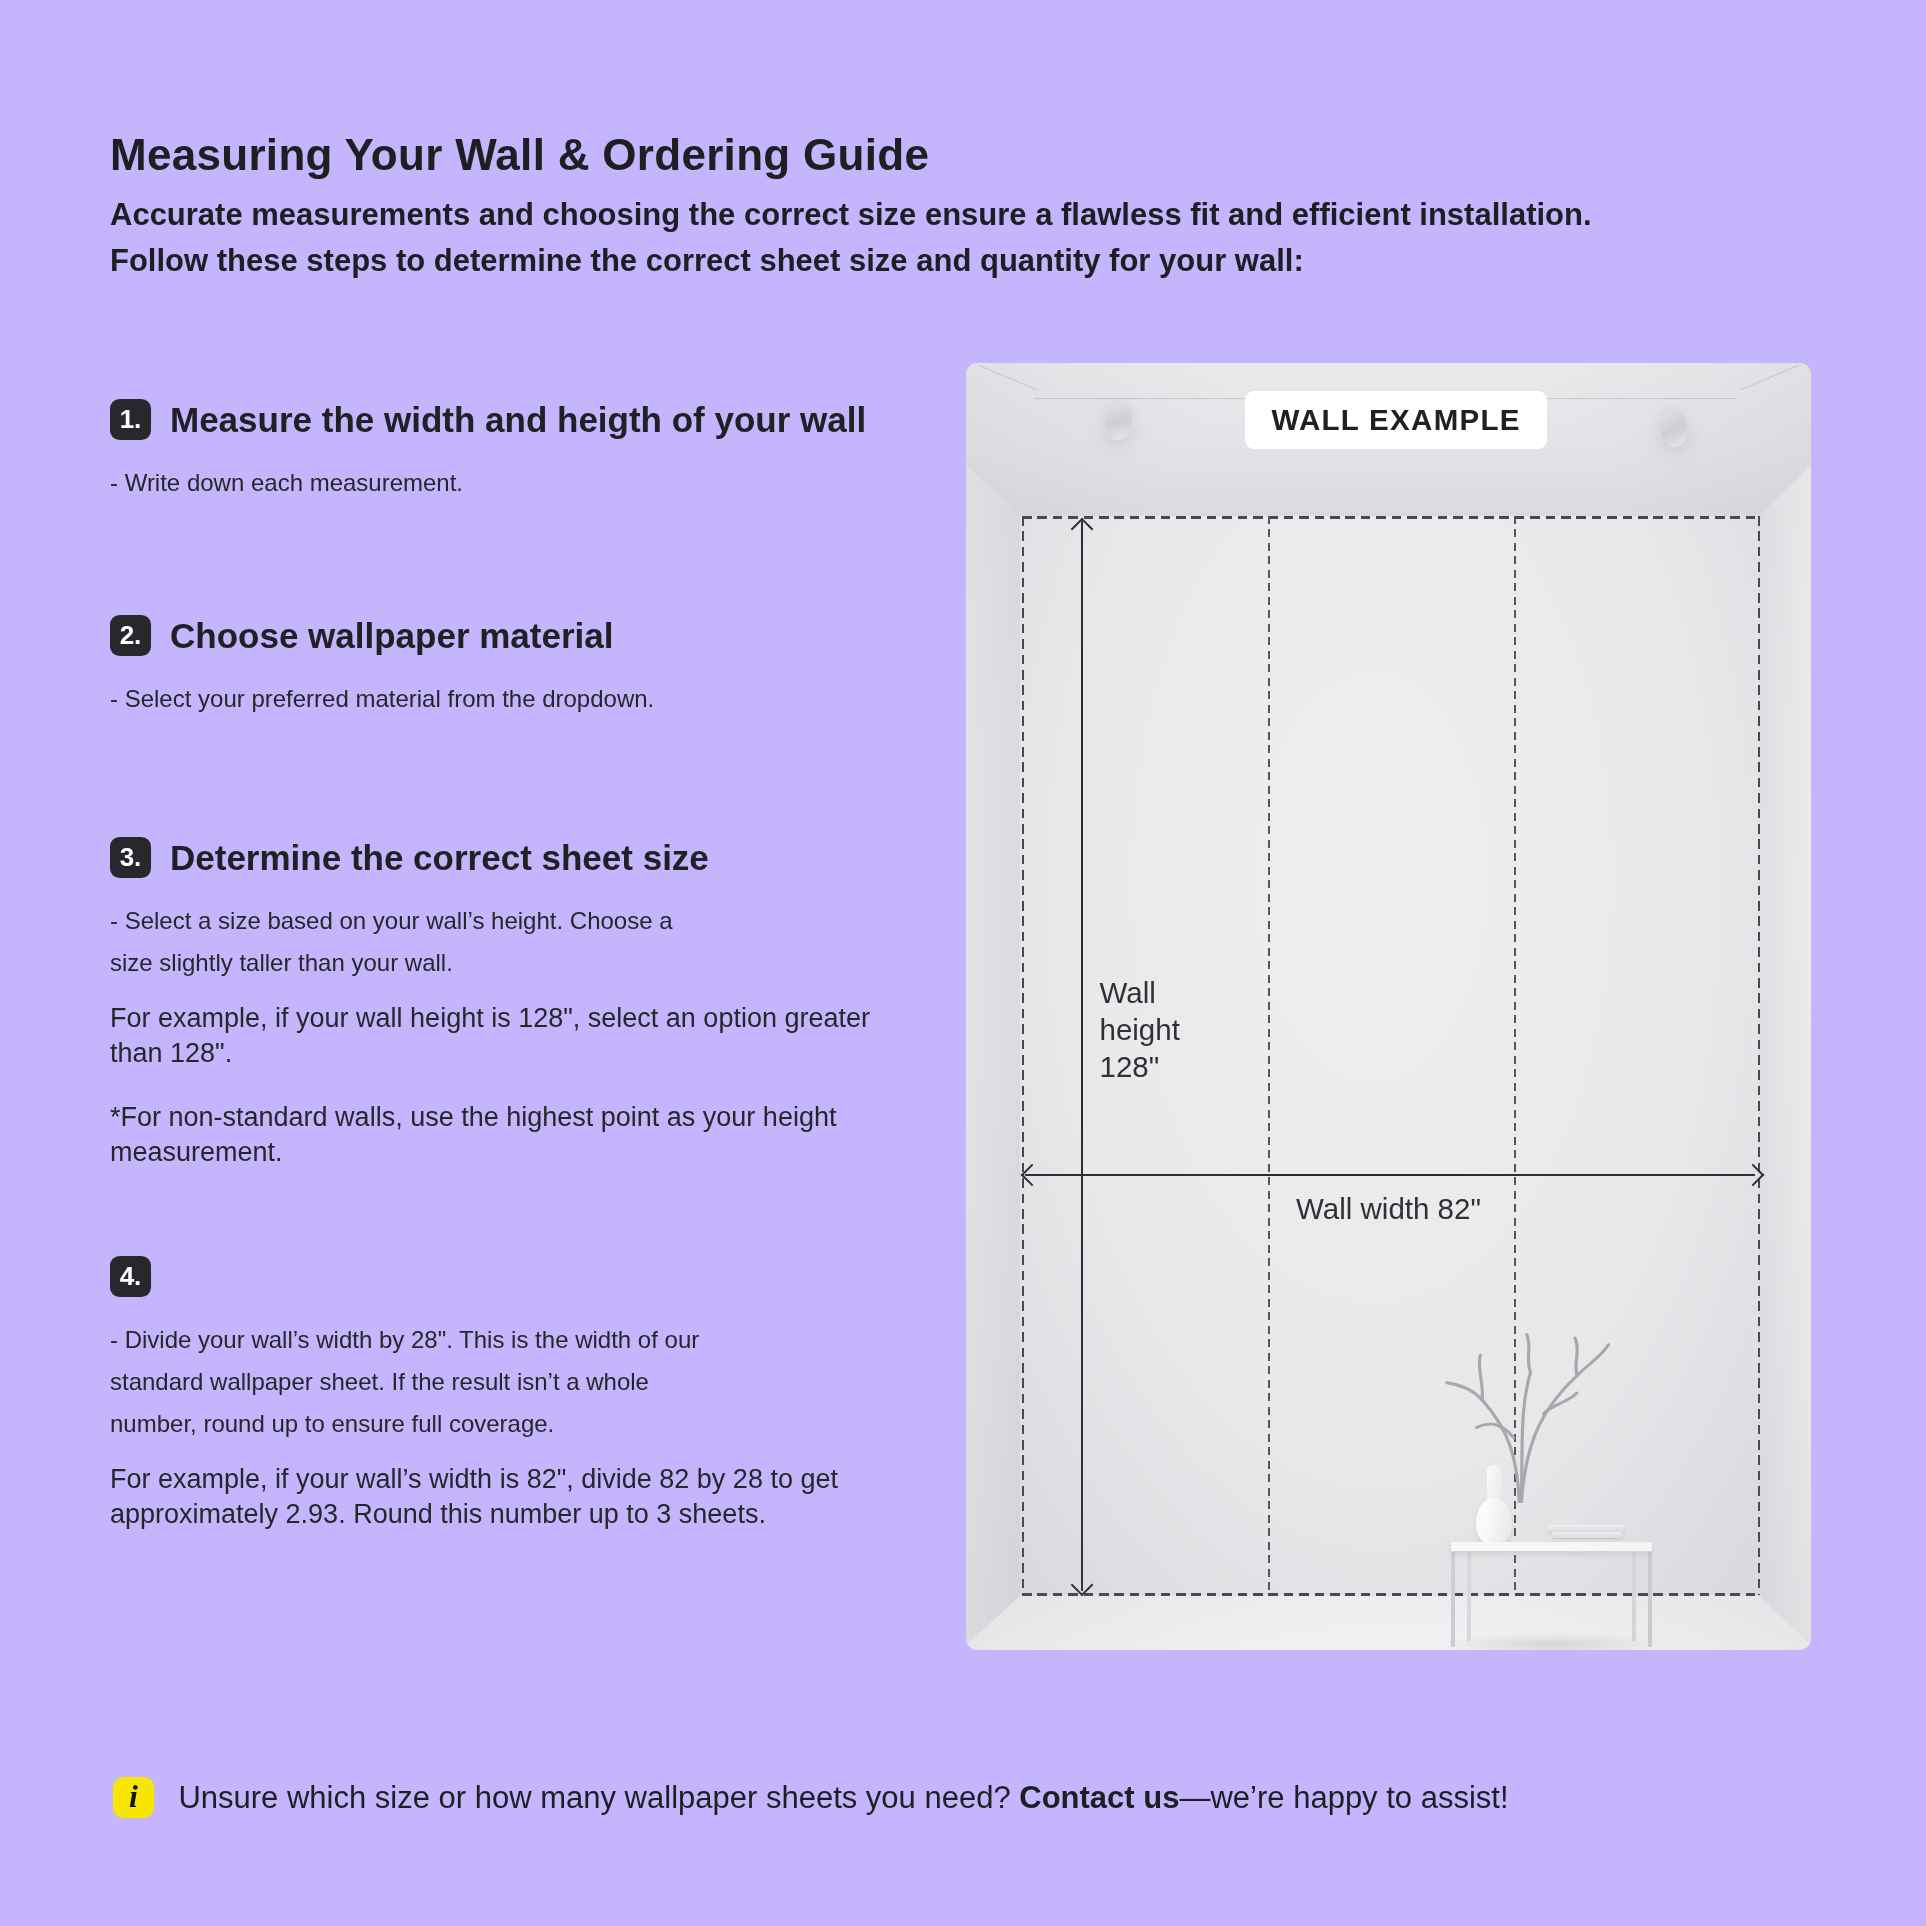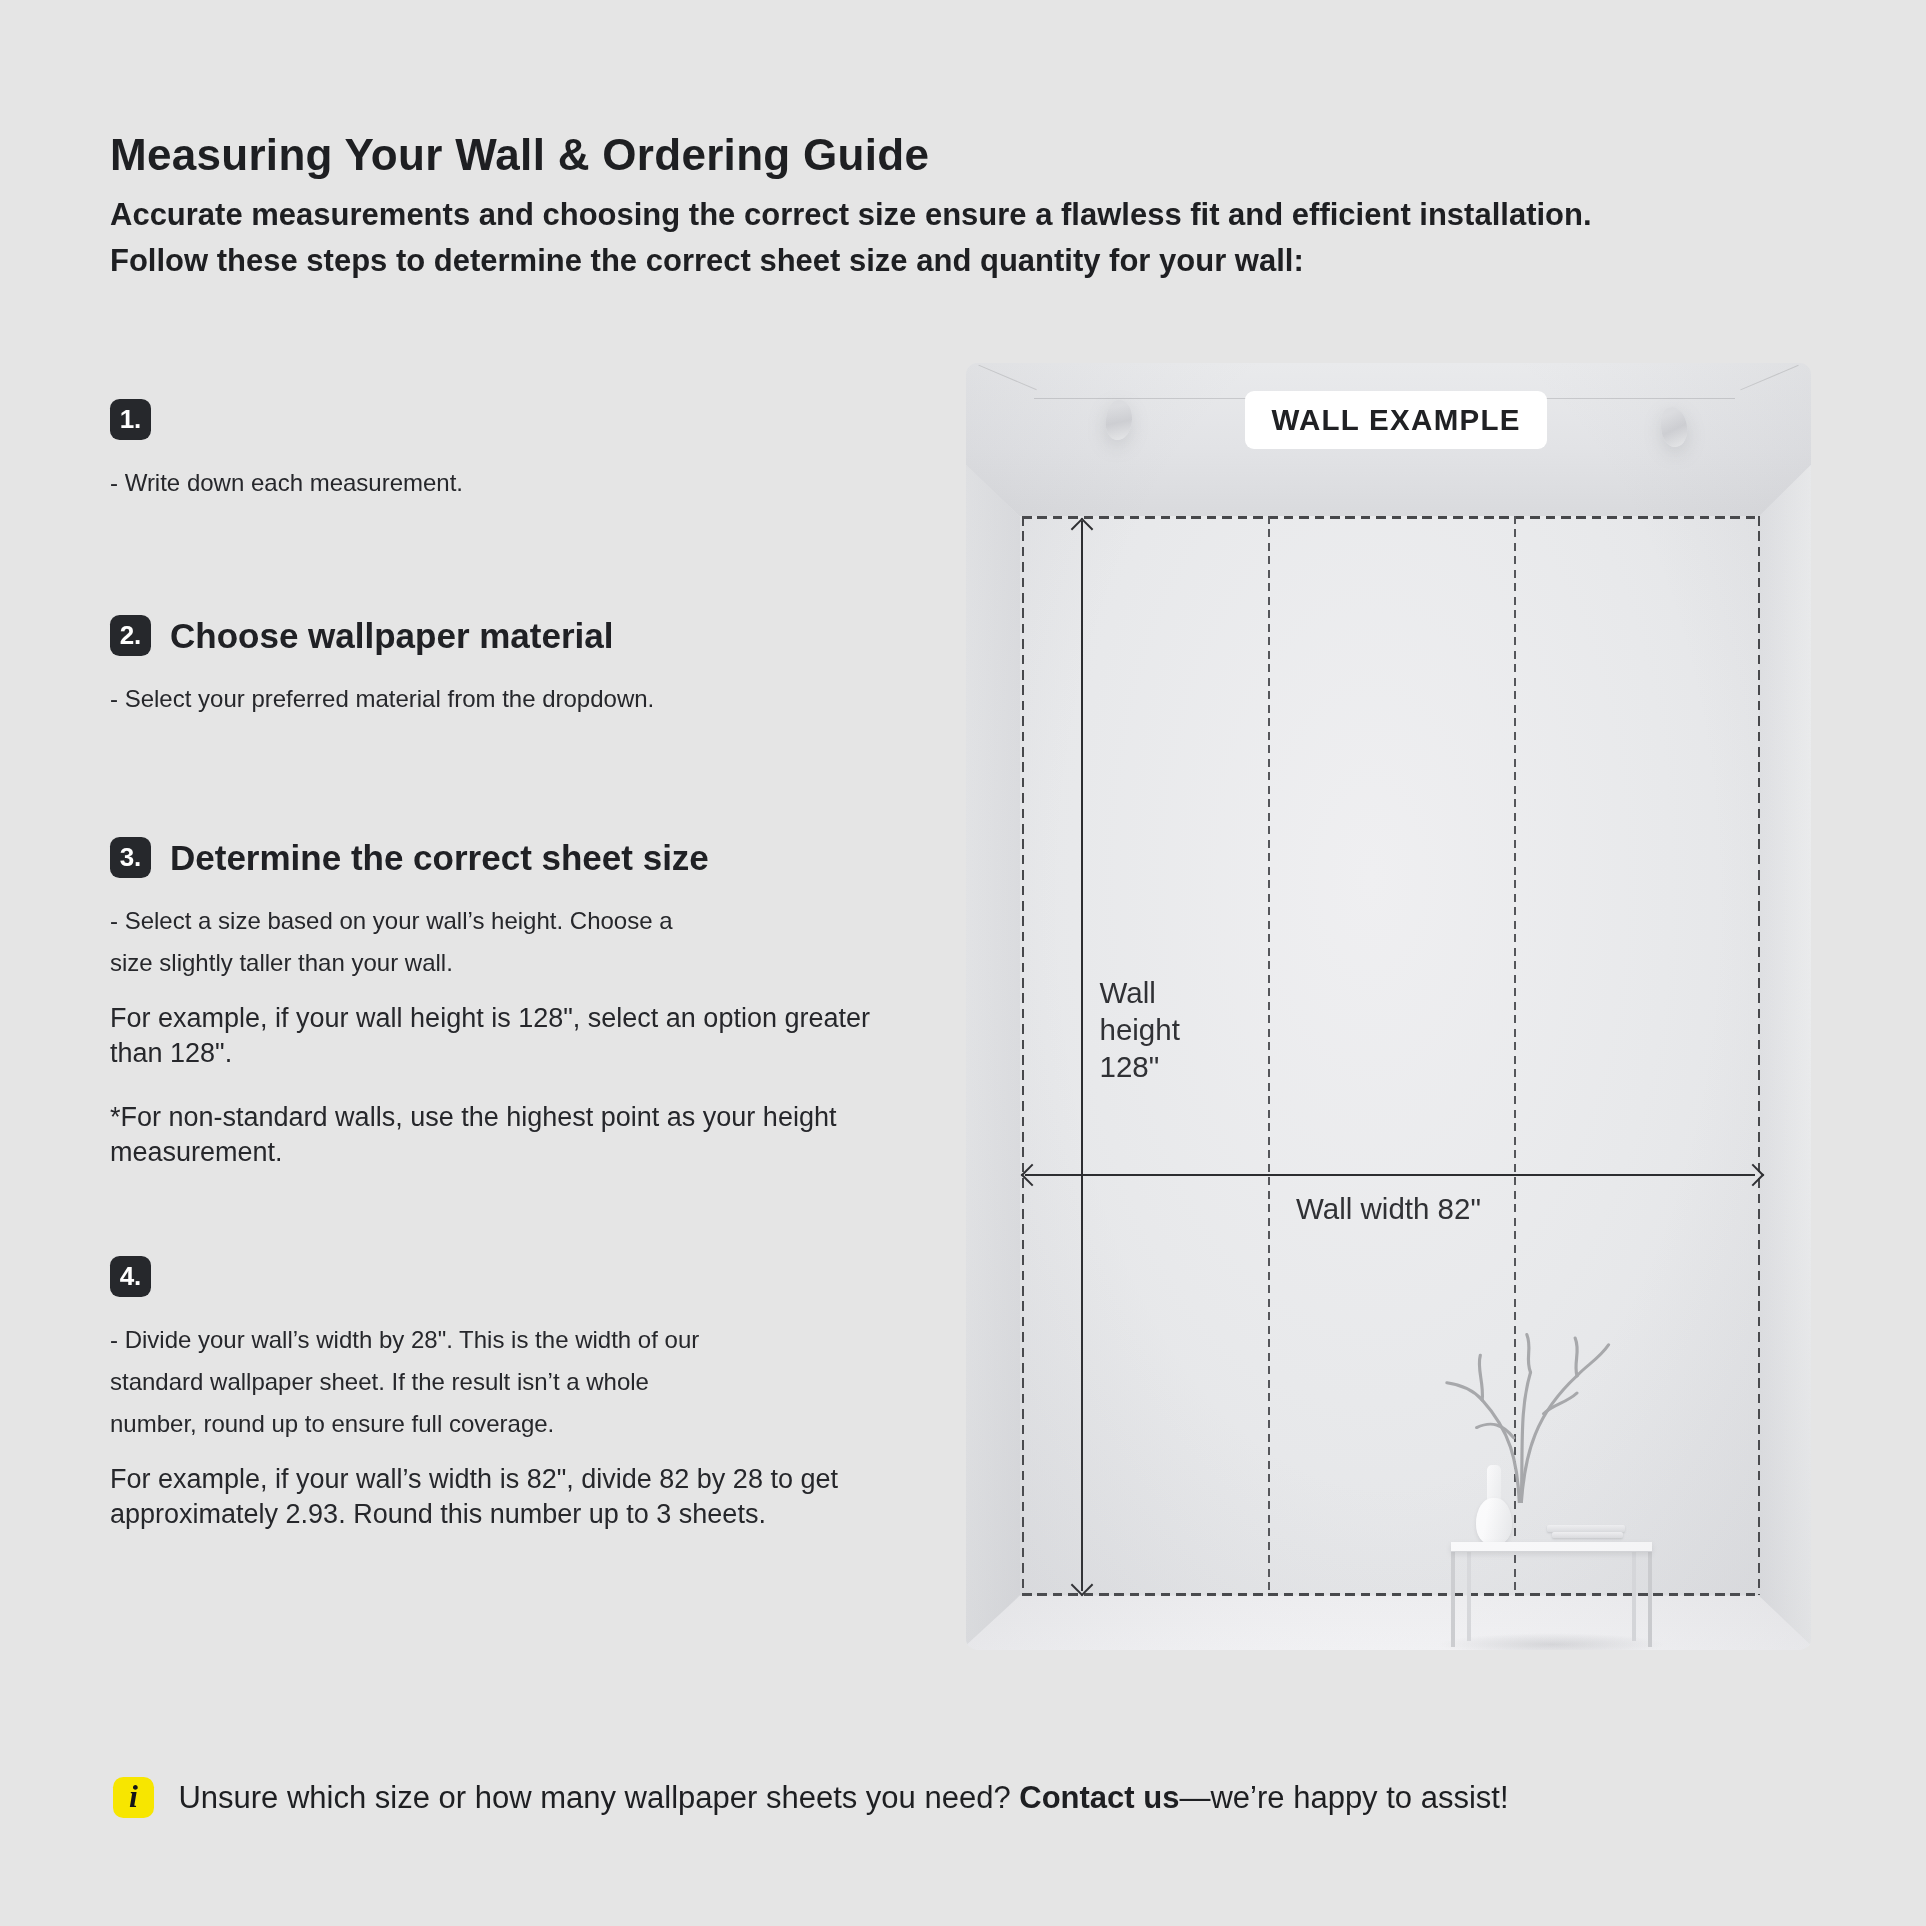--- a/index.html
+++ b/index.html
@@ -1,17 +1,17 @@
 <!DOCTYPE html>
 <html style="font-size:10.3px"><head>
 <meta charset="utf-8">
 <style>
   html,body{margin:0;padding:0;background:#ffffff;}
   #canvas{
-    position:relative;width:1926px;height:1926px;background:#e5e5e5;
+    position:relative;width:1926px;height:1926px;background:#c4b5fd;
     font-family:"Liberation Sans", sans-serif;color:#1f2023;overflow:hidden;
   }
   
   .page-title{
     position:absolute;left:110px;top:101px;font-size:44px;font-weight:700;
     letter-spacing:0.3px;color:#1e1f22;
   }
   .intro{
     position:absolute;left:110px;top:192px;width:1701px;font-size:31px;font-weight:700;
     line-height:46px;color:#1e1f22;white-space:pre-line;
@@ -136,20 +136,21 @@
 <div id="canvas">
 
   <h1 class="page-title">Measuring Your Wall &amp; Ordering Guide</h1>
 
   <div class="intro">Accurate measurements and choosing the correct size ensure a flawless fit and efficient installation.
 Follow these steps to determine the correct sheet size and quantity for your wall:</div>
 
   <section class="step" id="step-1">
     <div class="step-head">
       <div class="badge">1.</div>
+      <div class="step-heading">Measure the width and heigth of your wall</div>
     </div>
     <div class="step-body">- Write down each measurement.</div>
   </section>
 
   <section class="step" id="step-2">
     <div class="step-head">
       <div class="badge">2.</div>
       <div class="step-heading">Choose wallpaper material</div>
     </div>
     <div class="step-body">- Select your preferred material from the dropdown.</div>

